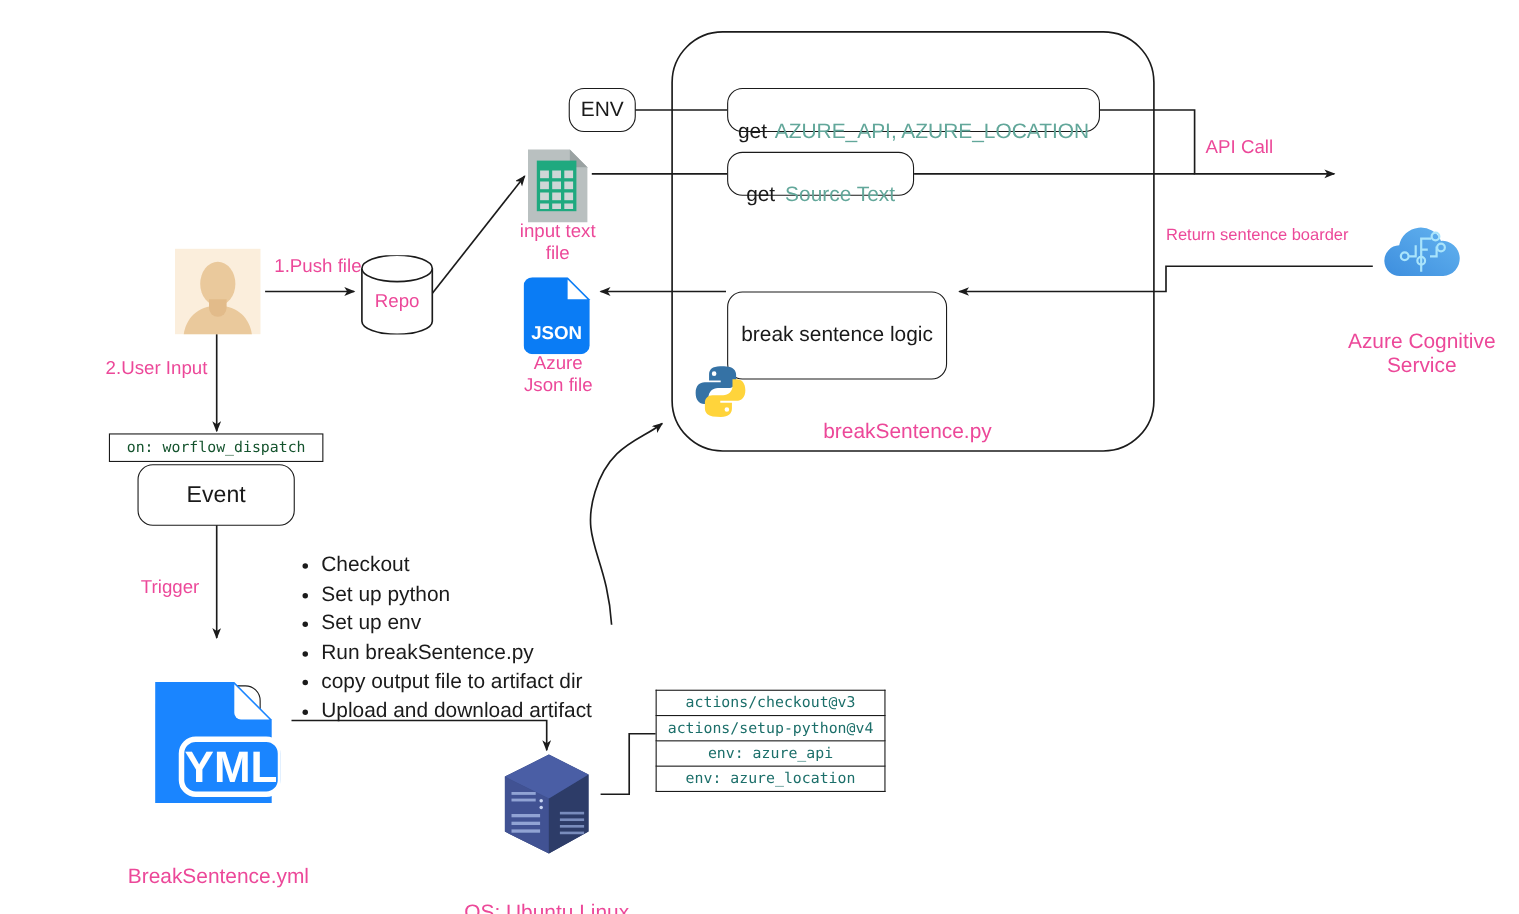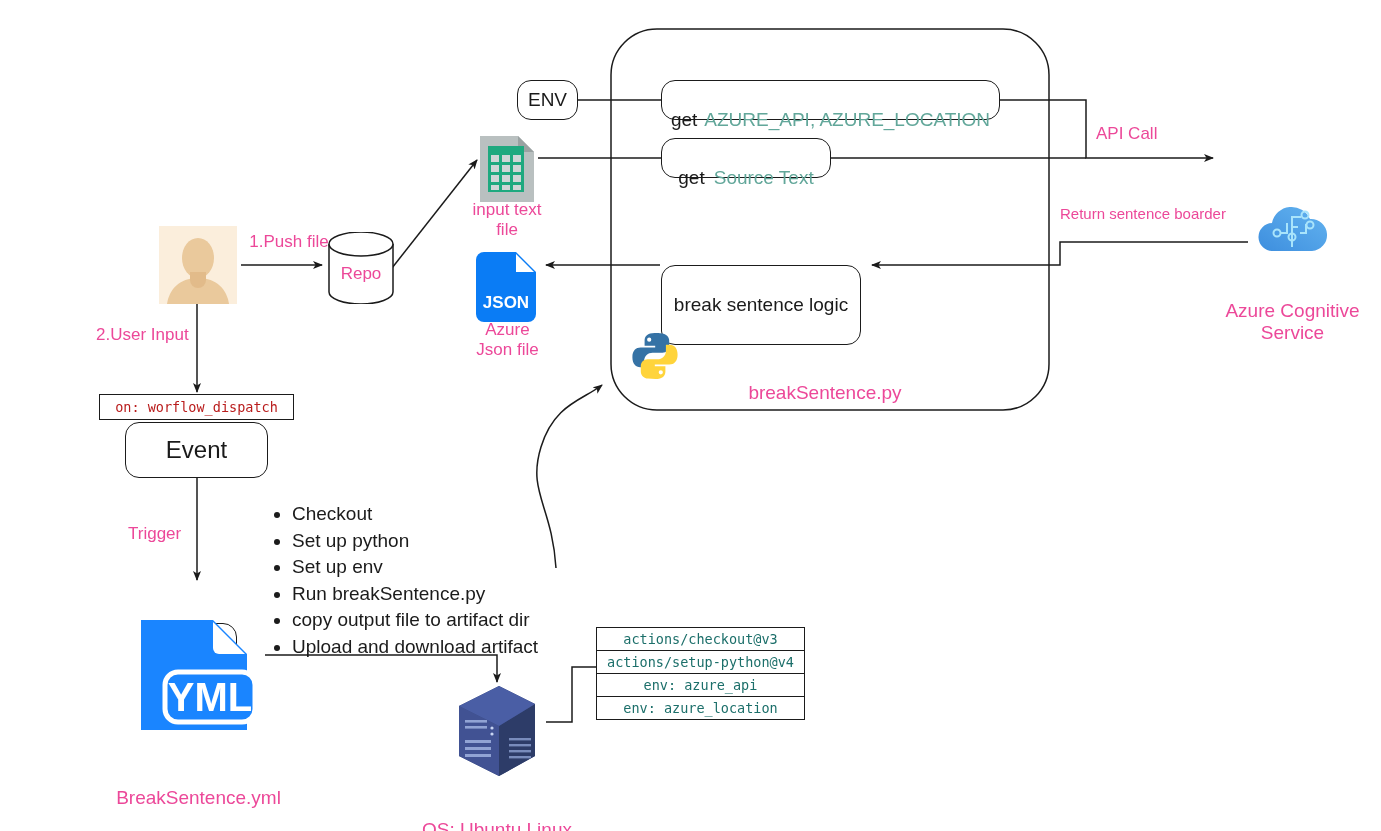--- a/index.html
+++ b/index.html
@@ -7,27 +7,27 @@
        font-family:"Liberation Sans", sans-serif;color:#1a1a1a;}
   #stage{position:relative;width:1381px;height:831px;background:#fff;}
   #wires{position:absolute;left:0;top:0;width:1381px;height:831px;pointer-events:none;}
 
   .node{position:absolute;box-sizing:border-box;}
   .rbox{border:1.4px solid #1b1b1b;border-radius:14px;background:#fff;
         display:flex;align-items:center;justify-content:center;text-align:center;}
   .sqbox{border:1.4px solid #1b1b1b;background:#fff;
         display:flex;align-items:center;justify-content:center;text-align:center;}
   .lbl{position:absolute;text-align:center;line-height:1.18;color:#ec4899;}
-  .mono{font-family:"DejaVu Sans Mono","Liberation Mono",monospace;color:#b91c1c;}
+  .mono{font-family:"DejaVu Sans Mono","Liberation Mono",monospace;color:#14532d;}
   .teal{color:#62a79a;}
   .t15{font-size:15px;}
   .t16{font-size:19px;margin-left:40px;}
   .t17{font-size:17px;}
   .t19{font-size:19px;margin-top:40px;}
-  .t21{font-size:24px;}
+  .t21{font-size:21px;}
   ul.steps{margin:0;padding:0 0 0 20px;list-style:disc;font-size:19px;line-height:1.395;color:#1b1b1b;}
   ul.steps li{margin:0;padding:0;}
   .iconwrap{position:absolute;}
   .seltable{border-collapse:collapse;}
   .seltable td{border:1.3px solid #1b1b1b;text-align:center;padding:3px 10px;
       font-family:"DejaVu Sans Mono","Liberation Mono",monospace;font-size:13.5px;color:#1c6f6a;
       white-space:nowrap;}
 </style>
 </head>
 <body>

